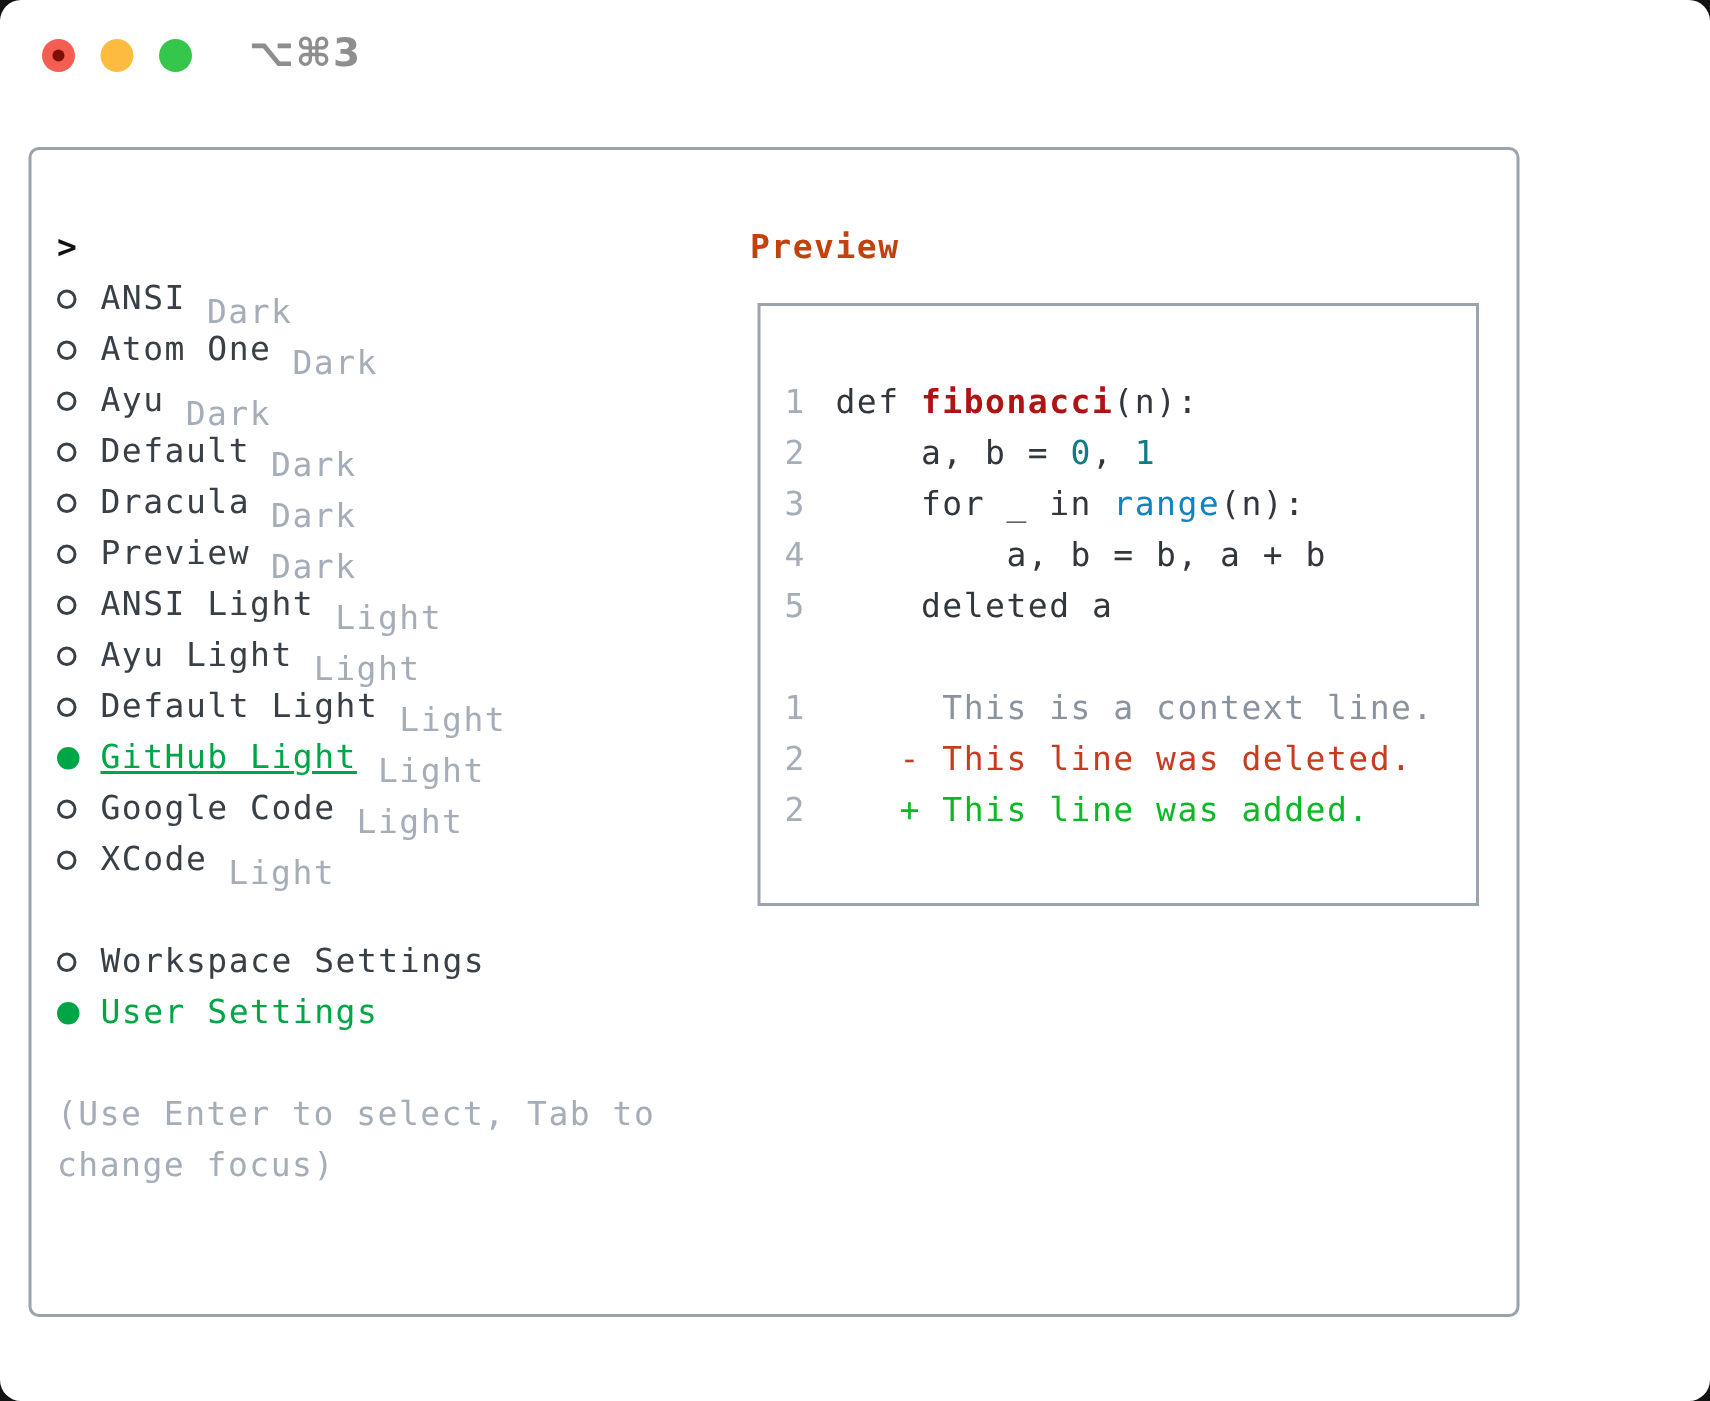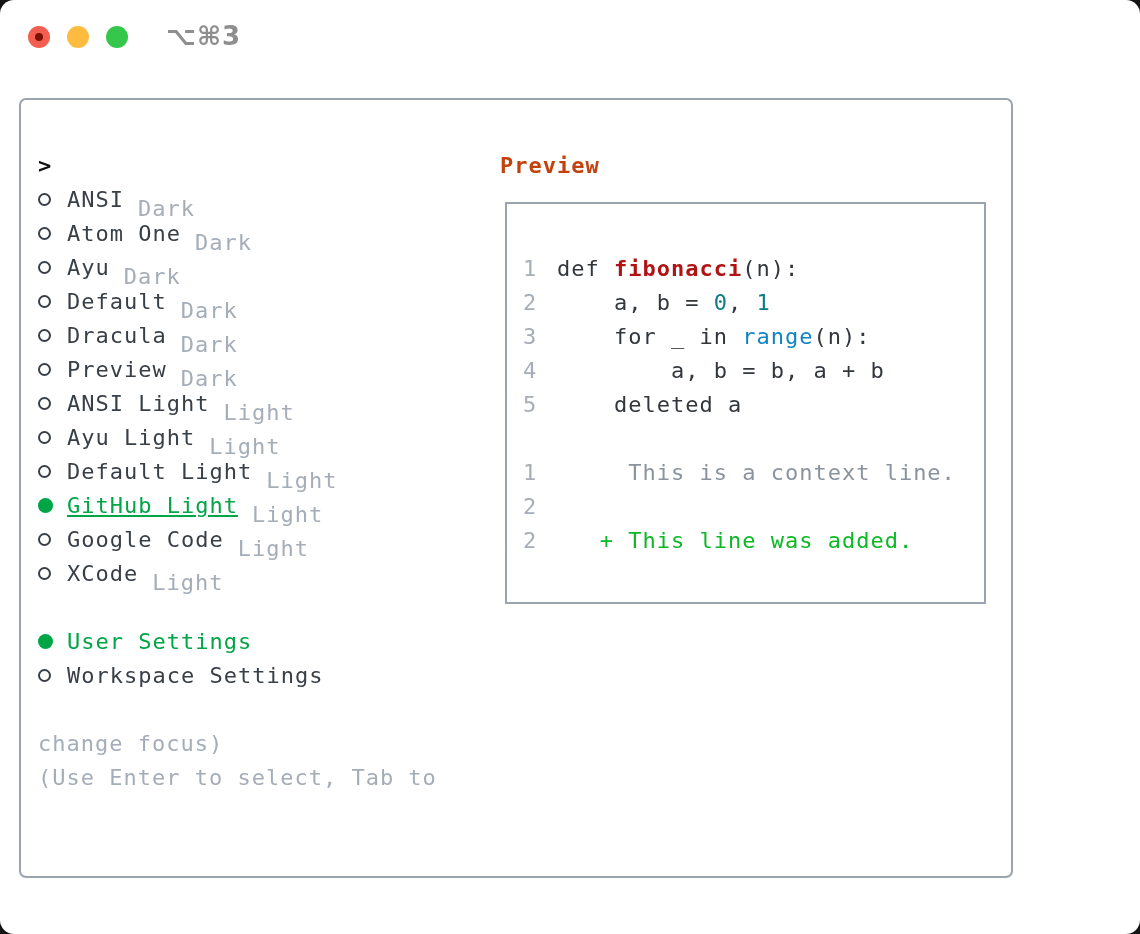--- a/index.html
+++ b/index.html
@@ -96,26 +96,26 @@
         <div class="row theme-item"><span class="radio-col"><span class="radio"></span></span><span class="theme-label">Preview</span><span class="theme-tag">Dark</span></div>
         <div class="row theme-item"><span class="radio-col"><span class="radio"></span></span><span class="theme-label">ANSI Light</span><span class="theme-tag">Light</span></div>
         <div class="row theme-item"><span class="radio-col"><span class="radio"></span></span><span class="theme-label">Ayu Light</span><span class="theme-tag">Light</span></div>
         <div class="row theme-item"><span class="radio-col"><span class="radio"></span></span><span class="theme-label">Default Light</span><span class="theme-tag">Light</span></div>
         <div class="row theme-item selected"><span class="radio-col"><span class="radio sel"></span></span><span class="theme-label">GitHub Light</span><span class="theme-tag">Light</span></div>
         <div class="row theme-item"><span class="radio-col"><span class="radio"></span></span><span class="theme-label">Google Code</span><span class="theme-tag">Light</span></div>
         <div class="row theme-item"><span class="radio-col"><span class="radio"></span></span><span class="theme-label">XCode</span><span class="theme-tag">Light</span></div>
       </div>
     <div class="spacer"></div>
     <div id="apply-list">
+        <div class="row option"><span class="radio-col"><span class="radio"></span></span><span class="option-label">Workspace Settings</span></div>
         <div class="row option selected"><span class="radio-col"><span class="radio sel"></span></span><span class="option-label">User Settings</span></div>
-        <div class="row option"><span class="radio-col"><span class="radio"></span></span><span class="option-label">Workspace Settings</span></div>
       </div>
     <div class="spacer"></div>
+    <div class="row hint">(Use Enter to select, Tab to</div>
     <div class="row hint">change focus)</div>
-    <div class="row hint">(Use Enter to select, Tab to</div>
   </div>
 
   <div class="preview-title">
     <div class="row">Preview</div>
   </div>
 
   <div class="preview-box" id="preview-box">
       <div class="code-row">
         <span class="lnum">1</span>
         <span class="code-content"><span class="seg-code">def </span><span class="seg-function">fibonacci</span><span class="seg-code">(n):</span></span>
@@ -139,20 +139,21 @@
       <div class="code-row">
         <span class="lnum"></span>
         <span class="code-content"></span>
       </div>
       <div class="code-row">
         <span class="lnum">1</span>
         <span class="code-content"><span class="seg-context">     This is a context line.</span></span>
       </div>
       <div class="code-row">
         <span class="lnum">2</span>
+        <span class="code-content"><span class="seg-deleted">   - This line was deleted.</span></span>
       </div>
       <div class="code-row">
         <span class="lnum">2</span>
         <span class="code-content"><span class="seg-added">   + This line was added.</span></span>
       </div>
     </div>
 
 </div>
 
 </body></html>

